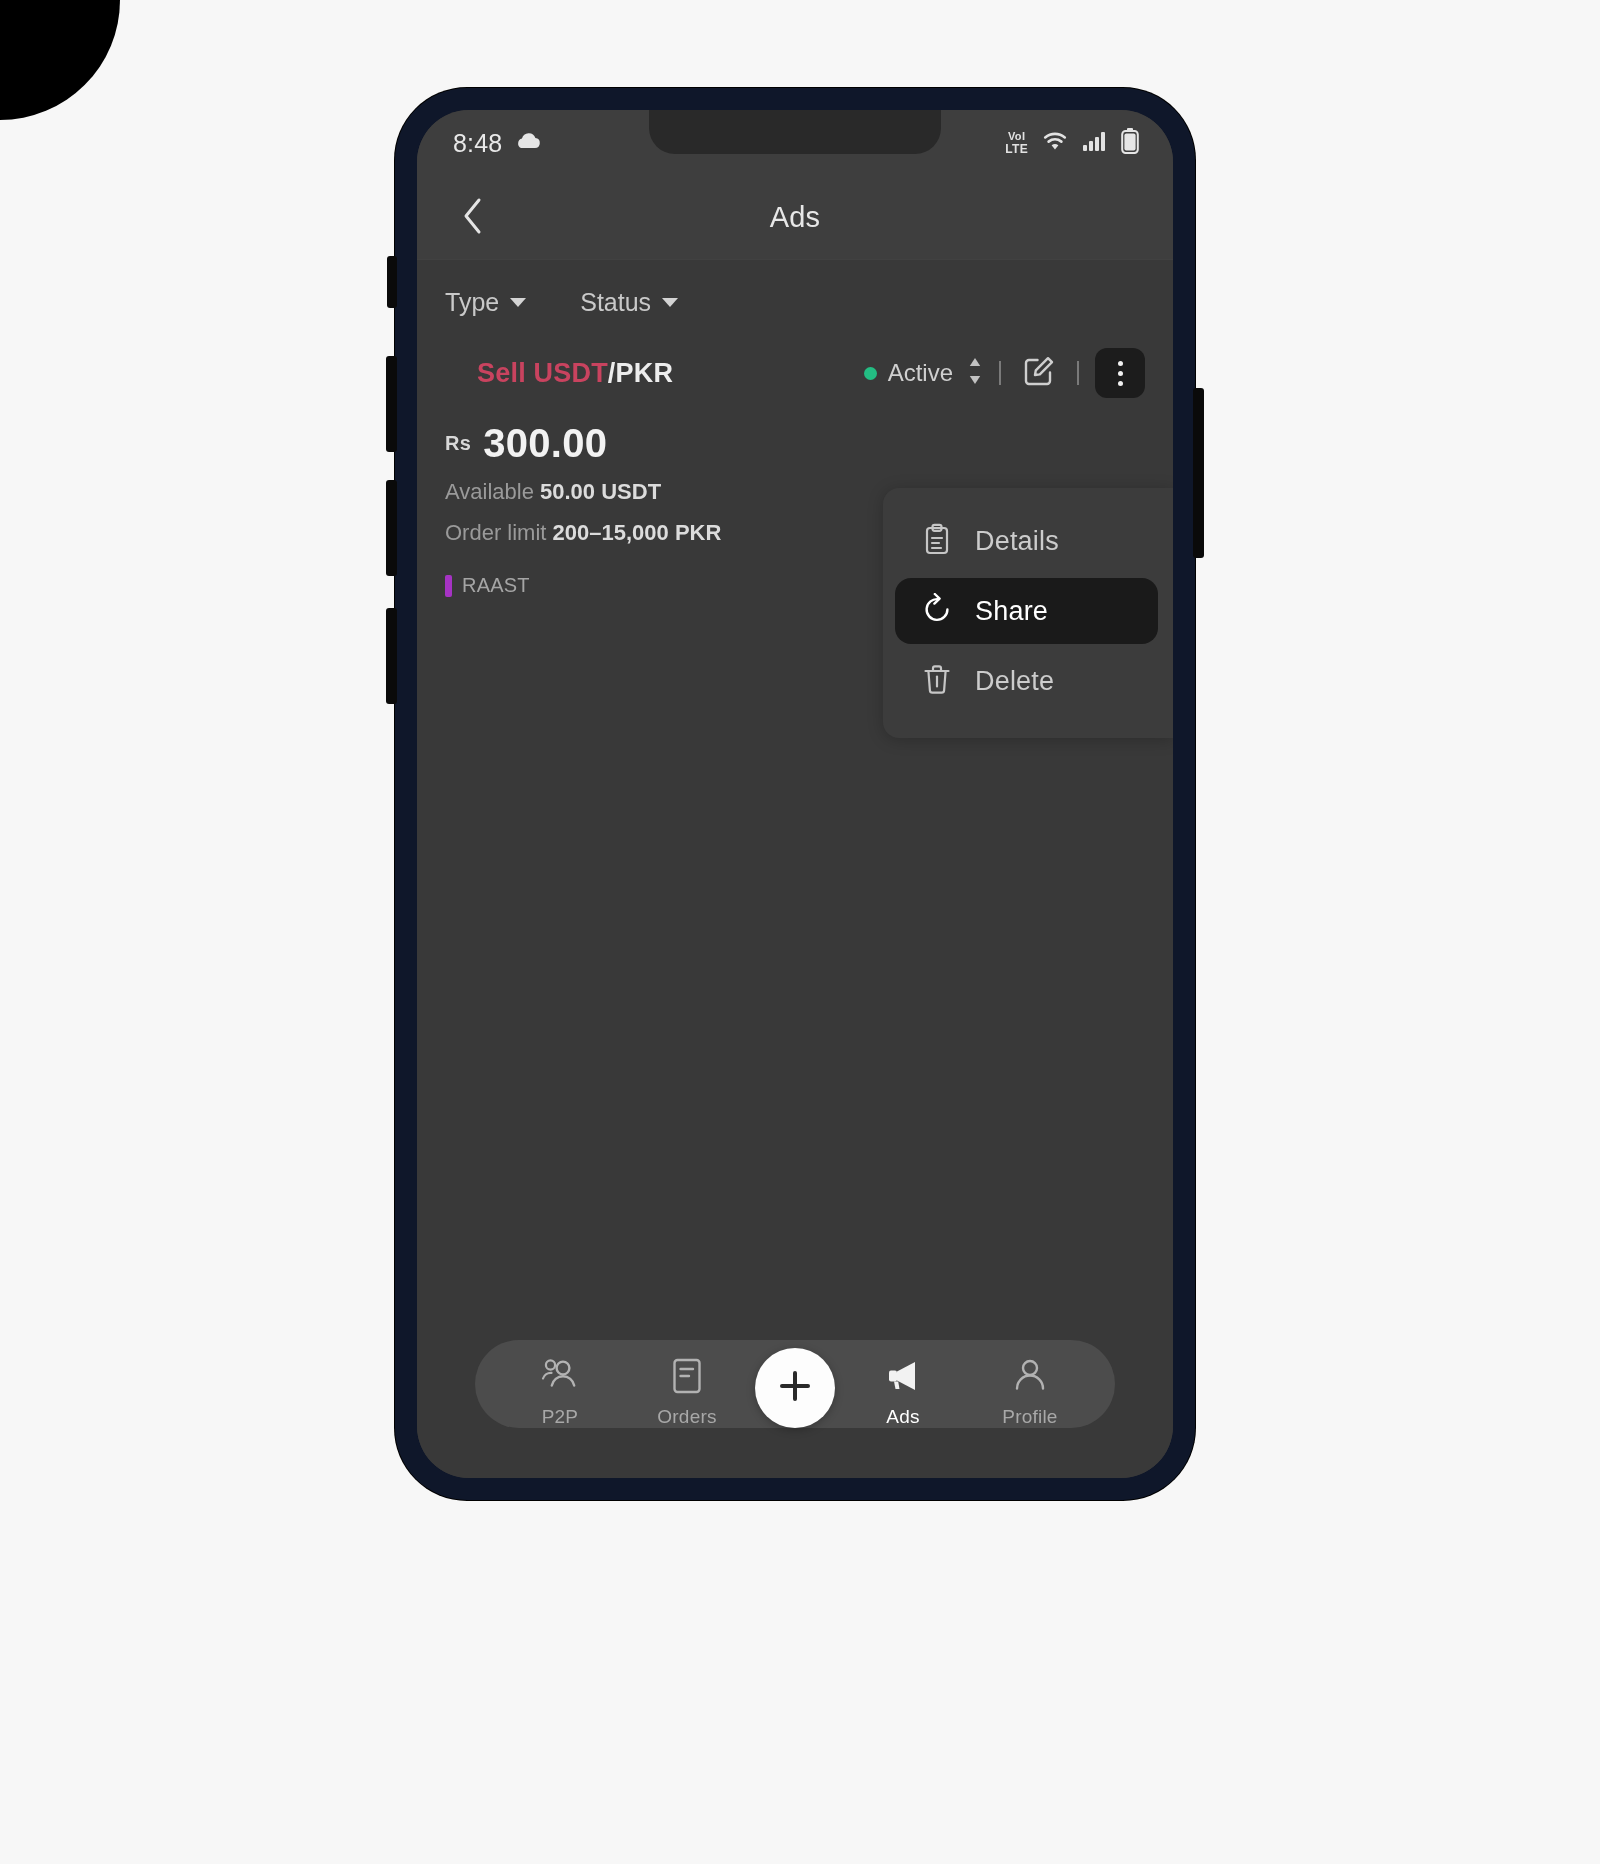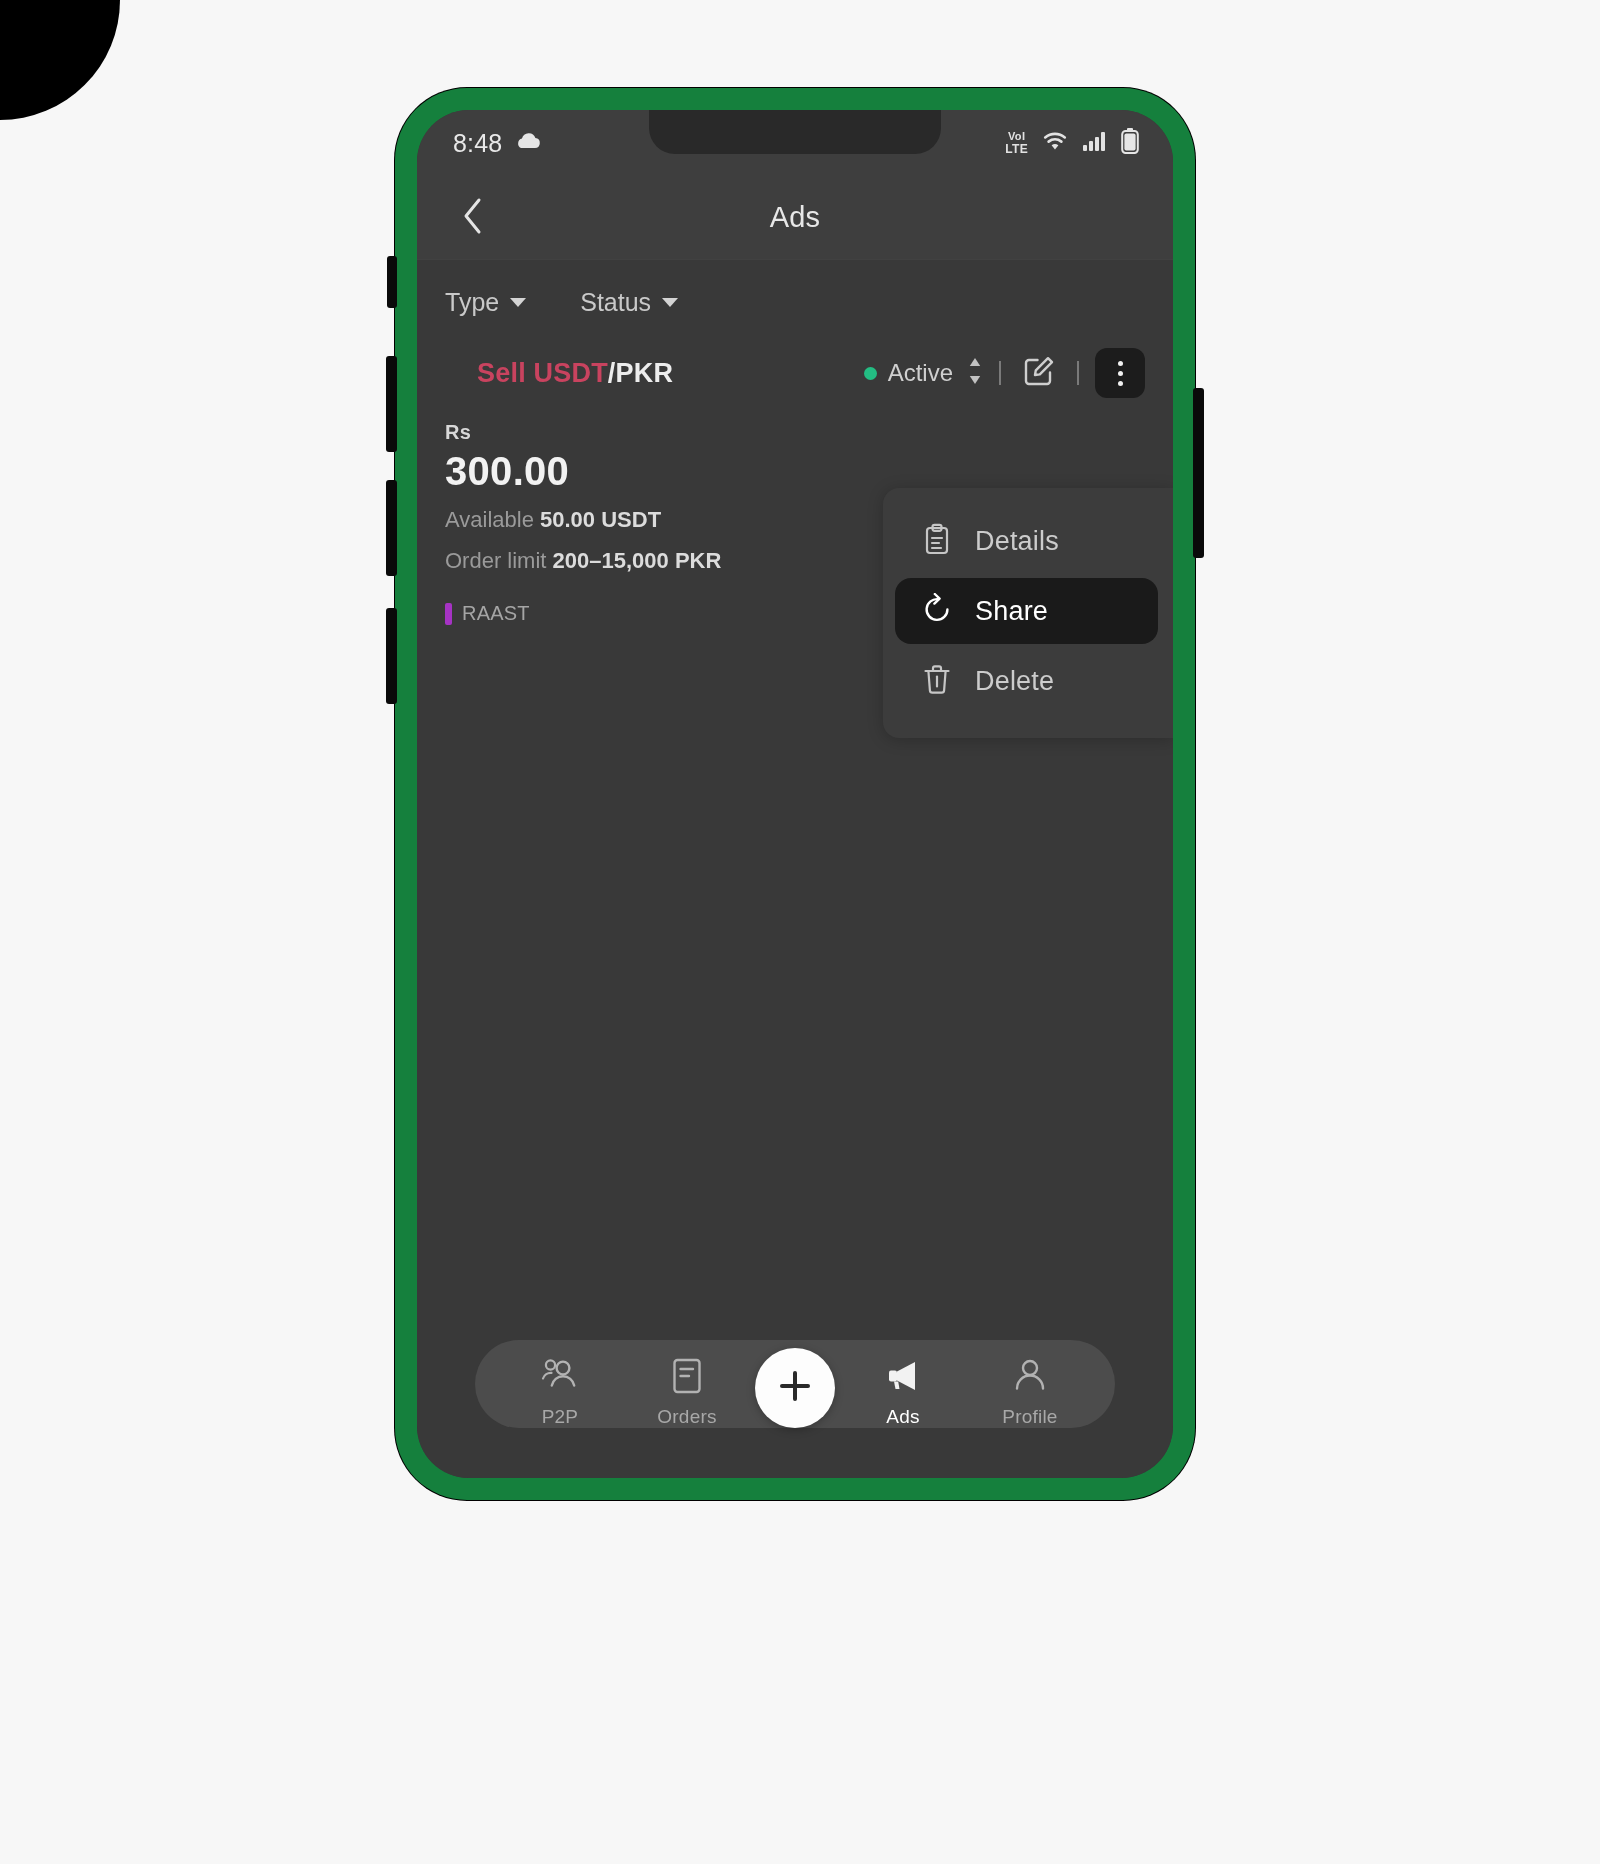--- a/index.html
+++ b/index.html
@@ -29,21 +29,21 @@
     border-radius: 0 0 120px 0;
   }
 
   
   .phone {
     position: absolute;
     left: 395px;
     top: 88px;
     width: 800px;
     height: 1412px;
-    background: #15803d;
+    background: #0f172a;
     border-radius: 72px;
     box-shadow: 0 0 0 1px #000;
   }
   .side-btn {
     position: absolute;
     background: #0a0a0a;
     border-radius: 3px;
   }
   .btn-silent { left: -8px; top: 168px;  width: 10px; height: 52px; }
   .btn-volup  { left: -9px; top: 268px;  width: 11px; height: 96px; }
@@ -243,24 +243,23 @@
   .kebab-btn i {
     width: 5px;
     height: 5px;
     border-radius: 50%;
     background: #f0f0f0;
     display: block;
   }
 
   .price-row {
     display: flex;
-    align-items: flex-start;
-    gap: 5px;
+    align-items: center;
+    gap: 12px;
     margin-top: 20px;
-    flex-direction: column;
   }
   .cur {
     color: #d8d8d8;
     font-size: 20px;
     font-weight: 600;
     letter-spacing: .3px;
   }
   .price {
     color: #f2f2f2;
     font-size: 40px;

